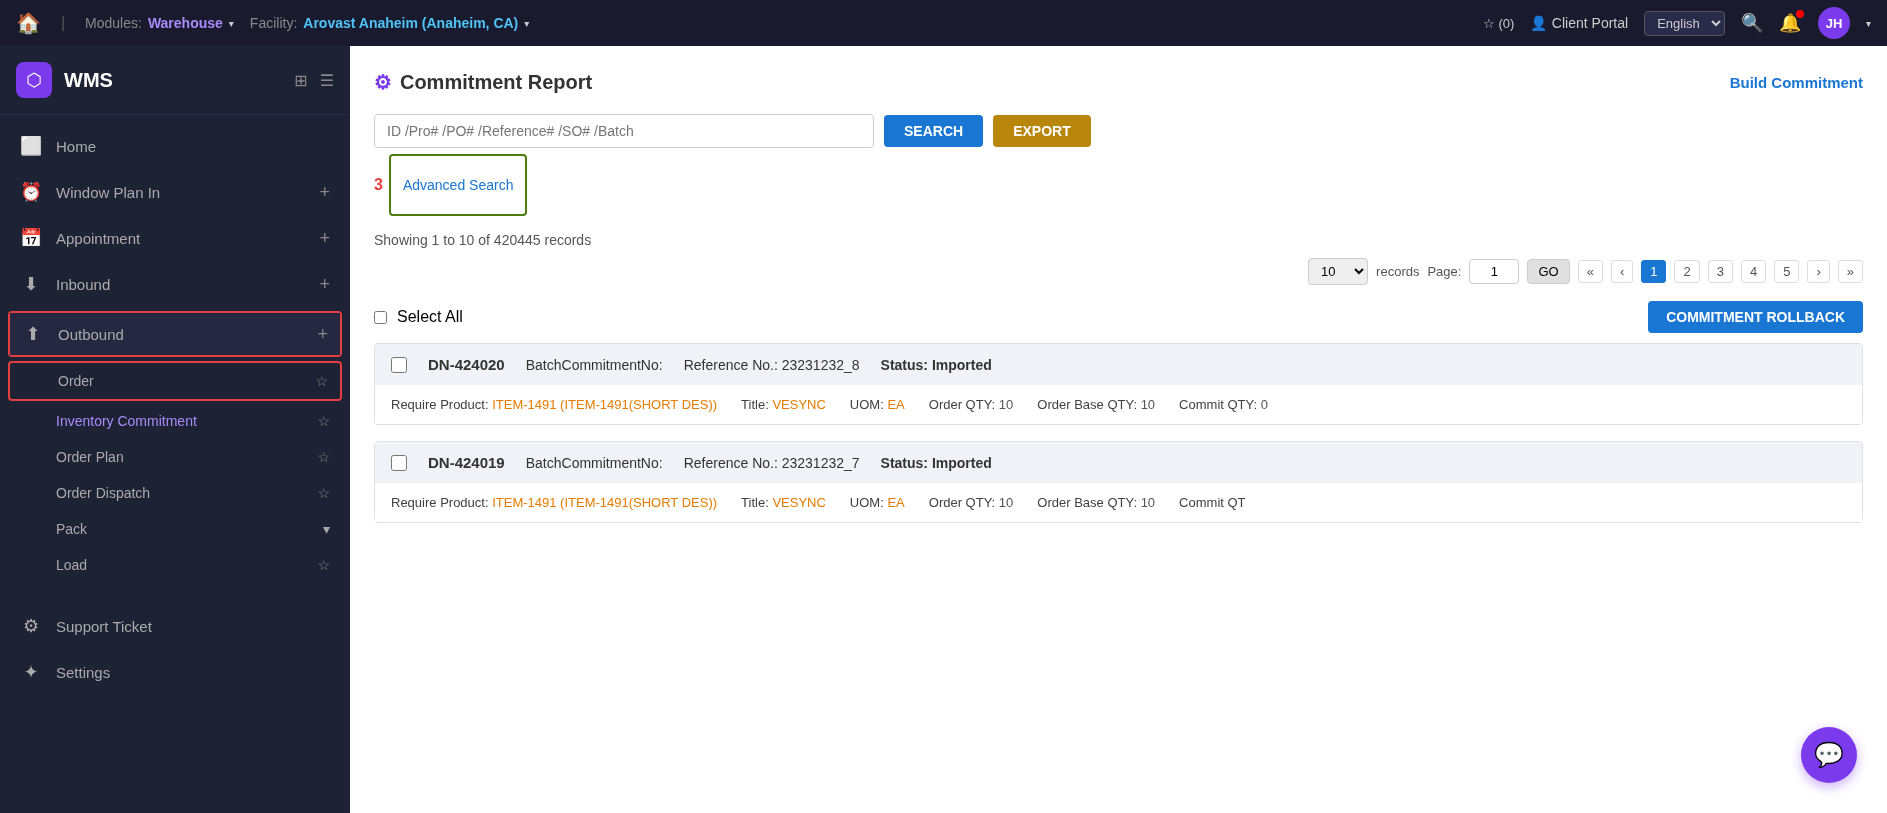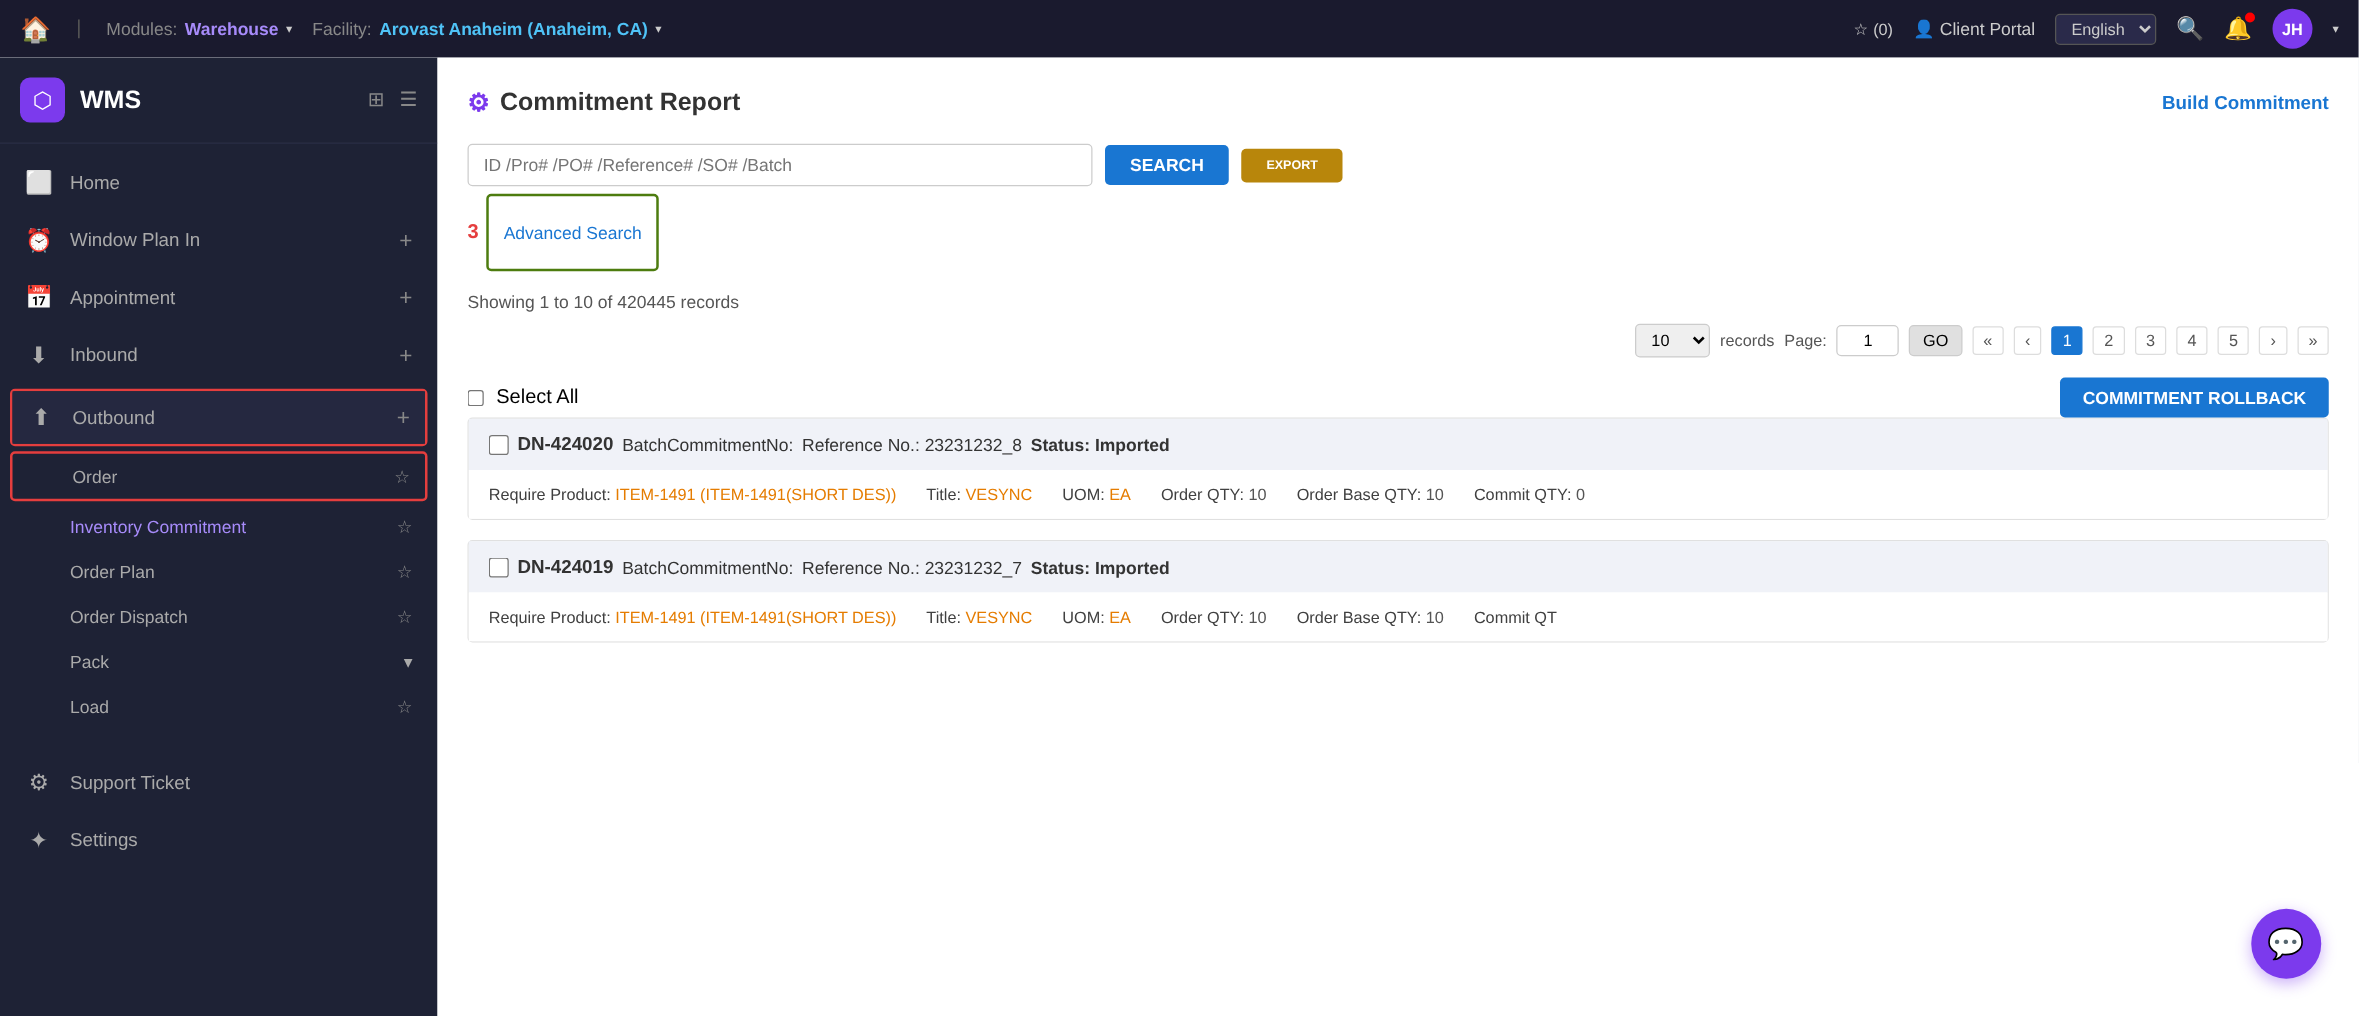--- a/index.html
+++ b/index.html
@@ -131,21 +131,21 @@
       padding: 8px 12px;
       font-size: 14px;
       color: #666;
     }
     .btn-search {
       background: #1976d2; color: white; border: none; border-radius: 4px;
       padding: 8px 20px; font-size: 14px; cursor: pointer; font-weight: 600;
     }
     .btn-export {
       background: #b8860b; color: white; border: none; border-radius: 4px;
-      padding: 8px 20px; font-size: 10px; cursor: pointer; font-weight: 600;
+      padding: 8px 20px; font-size: 14px; cursor: pointer; font-weight: 600;
     }
 
     .adv-search-num { color: #e53e3e; font-size: 16px; font-weight: 700; margin-right: 6px; }
     .adv-search-row { display: flex; align-items: center; margin-bottom: 16px; }
     .btn-advanced {
       background: none; border: 2px solid #4d7c0f; color: #1976d2;
       border-radius: 4px; padding: 21px 12px; font-size: 14px; font-weight: 400; cursor: pointer;
     }
 
     .records-info { font-size: 14px; color: #555; margin-bottom: 10px; }
@@ -167,35 +167,35 @@
       background: #e0e0e0; border: 1px solid #ccc; border-radius: 4px;
       padding: 4px 10px; font-size: 13px; cursor: pointer;
     }
     .pag-btn {
       background: none; border: 1px solid #ddd; border-radius: 3px;
       padding: 3px 8px; font-size: 13px; cursor: pointer; color: #555;
     }
     .pag-btn.active { background: #1976d2; color: white; border-color: #1976d2; }
 
     .select-all-row {
-      display: flex; align-items: center; gap: 10px; 
+      display: flex; align-items: center; gap: 10px; margin-bottom: 10px;
     }
     .rollback-btn {
       margin-left: auto;
       background: #1976d2; color: white; border: none; border-radius: 4px;
       padding: 8px 18px; font-size: 14px; font-weight: 700; cursor: pointer;
     }
 
     
     .commitment-record {
       border: 1px solid #e0e0e0; border-radius: 4px; margin-bottom: 16px;
     }
     .record-header {
       background: #f0f2f8; padding: 12px 16px;
-      display: flex; align-items: center; gap: 7px;
+      display: flex; align-items: center; gap: 21px;
     }
     .record-header input[type=checkbox] { width: 16px; height: 16px; cursor: pointer; }
     .record-id { font-weight: 700; font-size: 15px; color: #333; }
     .record-batch { font-size: 14px; color: #333; }
     .record-ref { font-size: 14px; color: #333; }
     .record-status { font-size: 14px; color: #333; font-weight: 600; }
 
     .record-body {
       background: white; padding: 12px 16px;
       display: flex; align-items: center; gap: 24px; flex-wrap: wrap;

